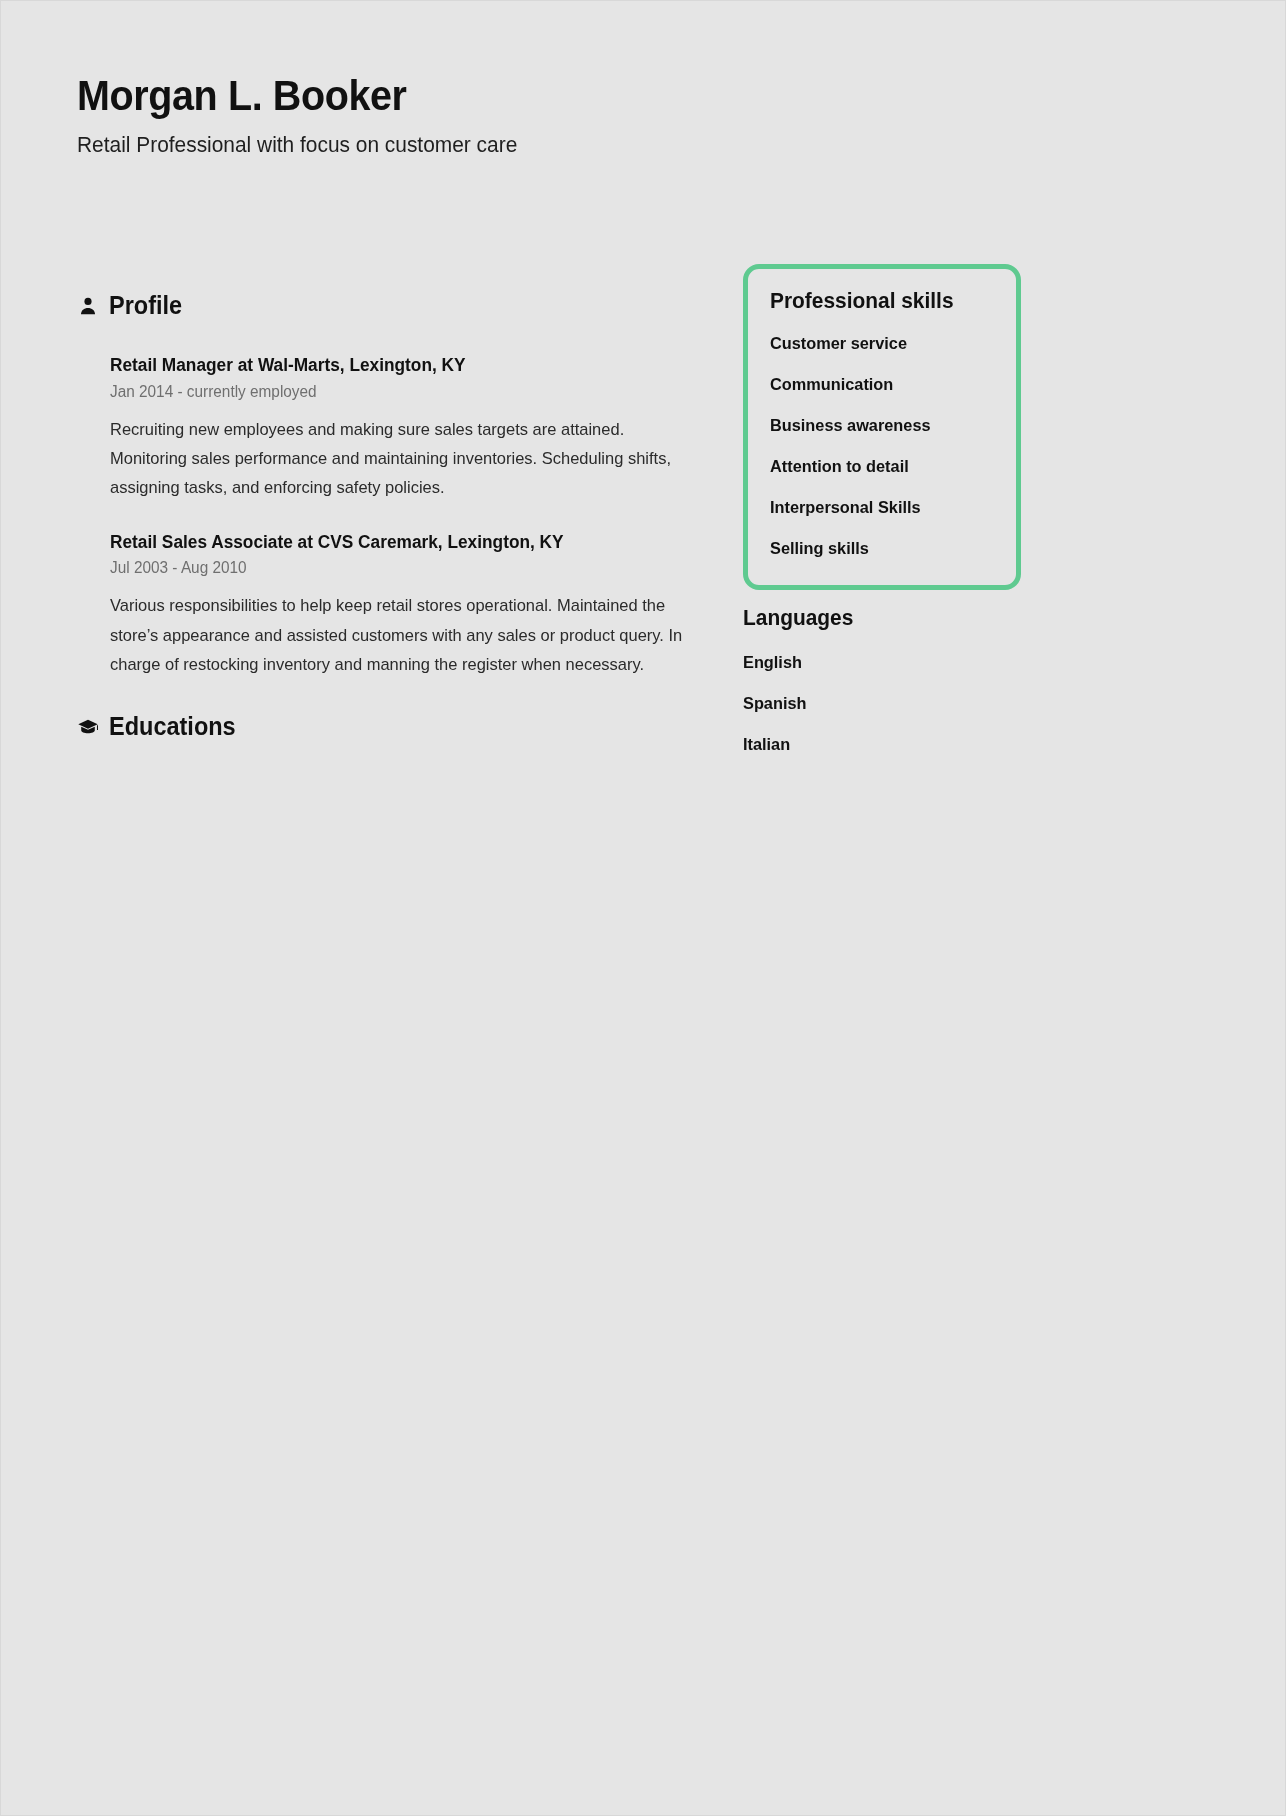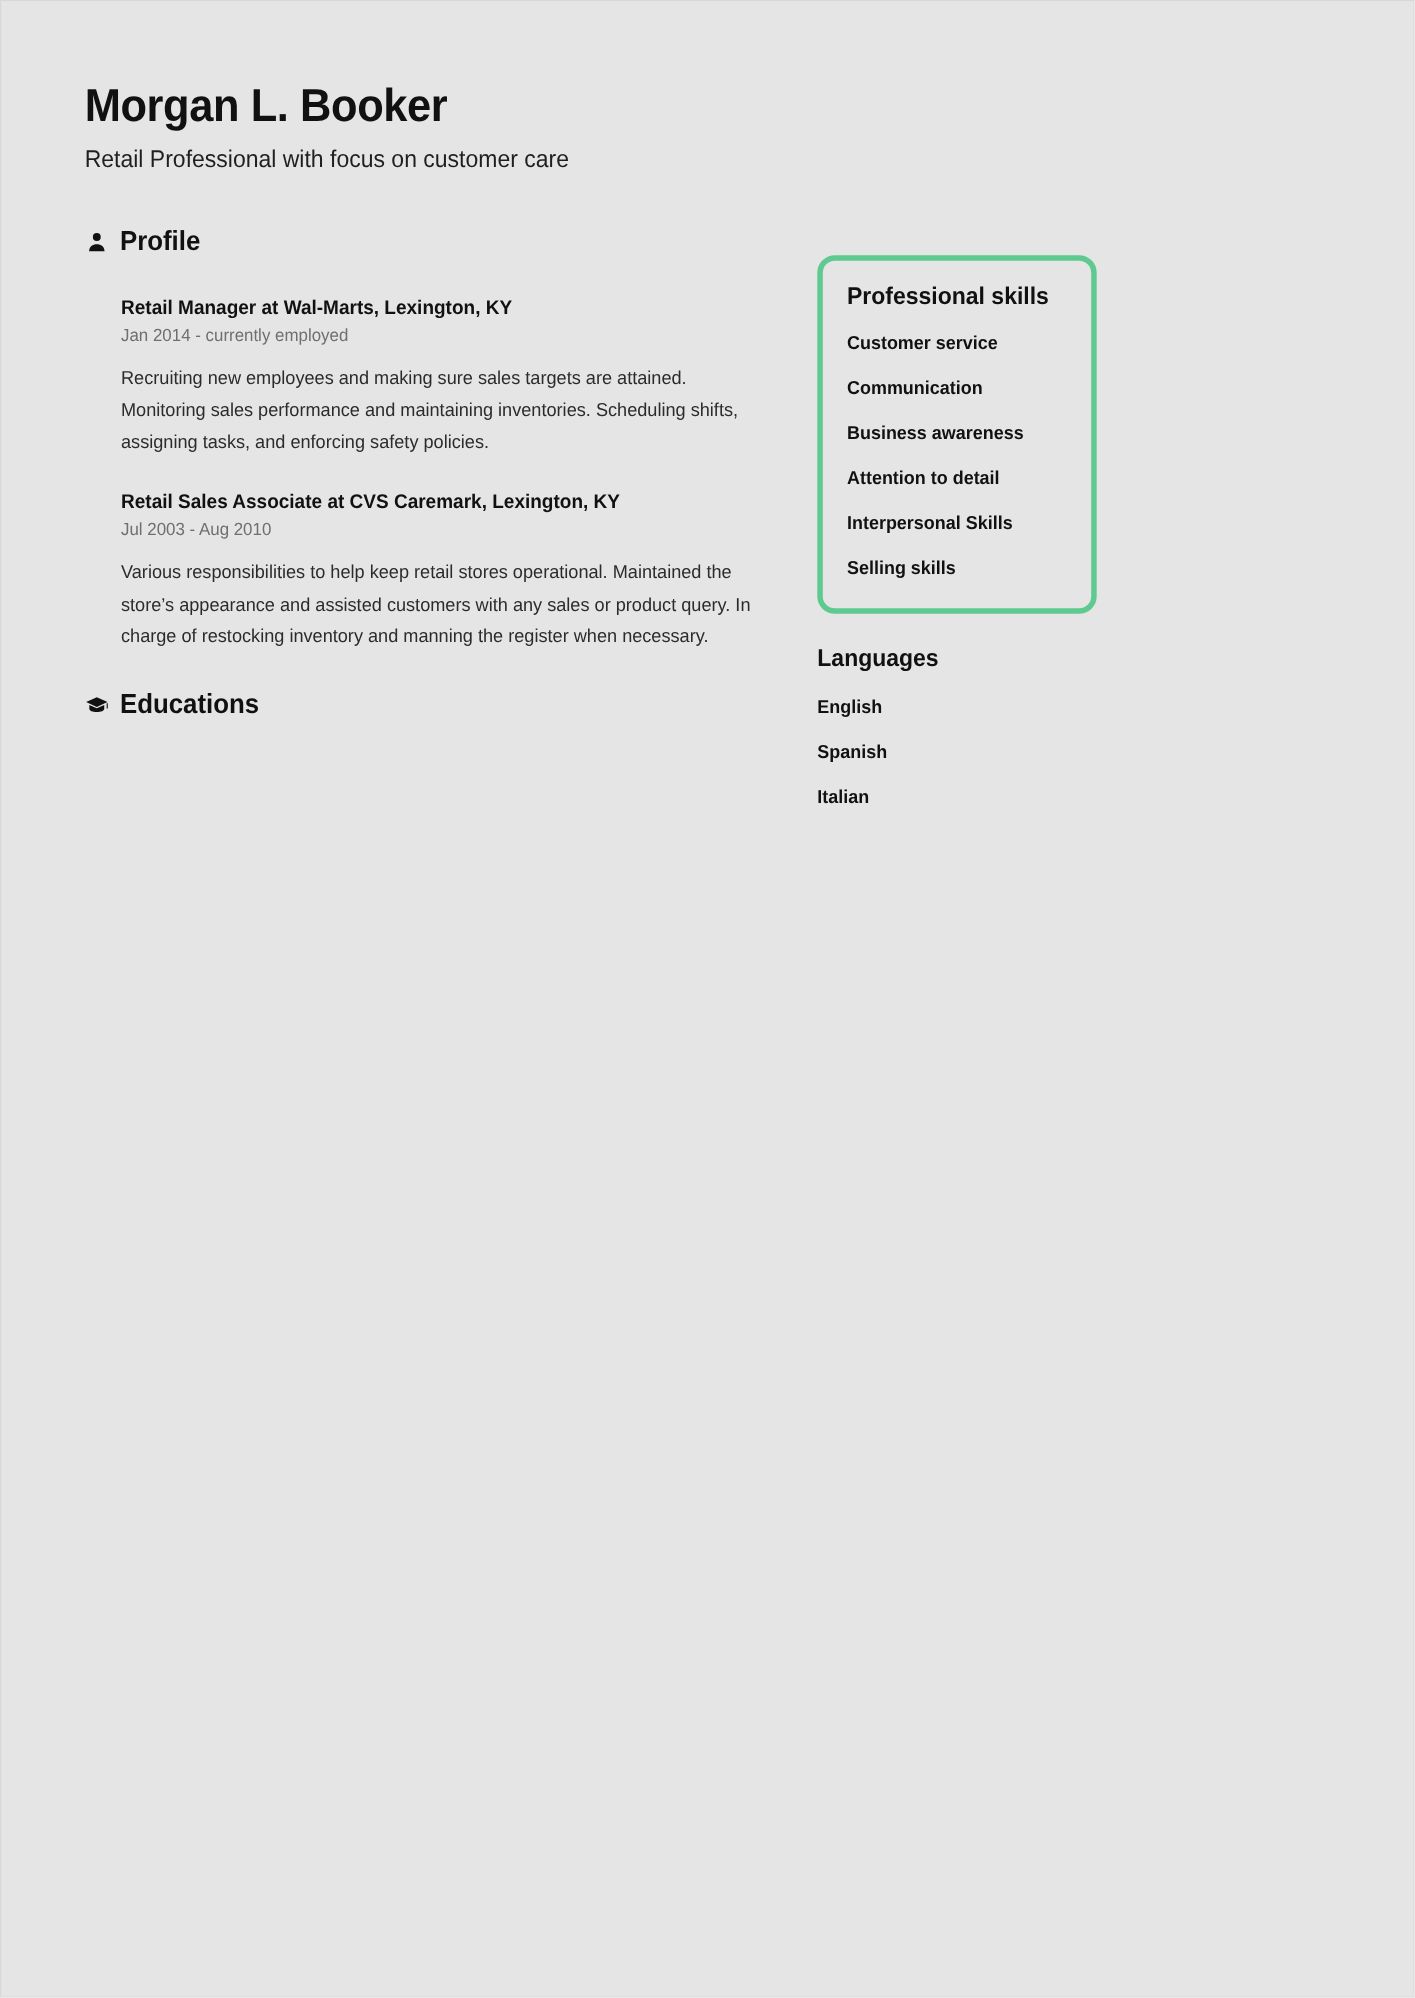--- a/index.html
+++ b/index.html
@@ -46,21 +46,21 @@
     line-height: 1.2;
     margin: 0;
     transform: scaleX(0.95);
     transform-origin: left center;
   }
 
   
   .columns {
     display: flex;
     margin-top: 47px;
-    align-items: flex-start;
+    align-items: flex-end;
   }
   .col-main {
     width: 628px;
     flex: 0 0 628px;
   }
   .col-gap { flex: 0 0 38px; }
   .col-side {
     flex: 1 1 auto;
     padding-top: 14px;
   }
@@ -153,37 +153,37 @@
   .detail-line.email {
     color: #4a7fa5;
     text-decoration: none;
     display: block;
   }
 
   .skills-box {
     border: 5px solid #5fca90;
     border-radius: 16px;
     padding: 20px 22px 24px 22px;
-    margin-top: 12px;
+    margin-top: 44px;
     box-sizing: border-box;
-    width: 254px;
+    width: 278px;
   }
   .skills-box .side-title { margin-bottom: 20px; }
   .skill-item {
     font-size: 17px;
     font-weight: bold;
     color: #111111;
     line-height: 1.35;
     margin-bottom: 18px;
     transform: scaleX(0.96);
     transform-origin: left center;
   }
   .skill-item:last-child { margin-bottom: 0; }
 
-  .languages-block { margin-top: 28px; }
+  .languages-block { margin-top: 16px; }
   .lang-item {
     font-size: 17px;
     font-weight: bold;
     color: #111111;
     line-height: 1.35;
     margin-bottom: 18px;
     transform: scaleX(0.96);
     transform-origin: left center;
   }
   .lang-item:last-child { margin-bottom: 0; }

